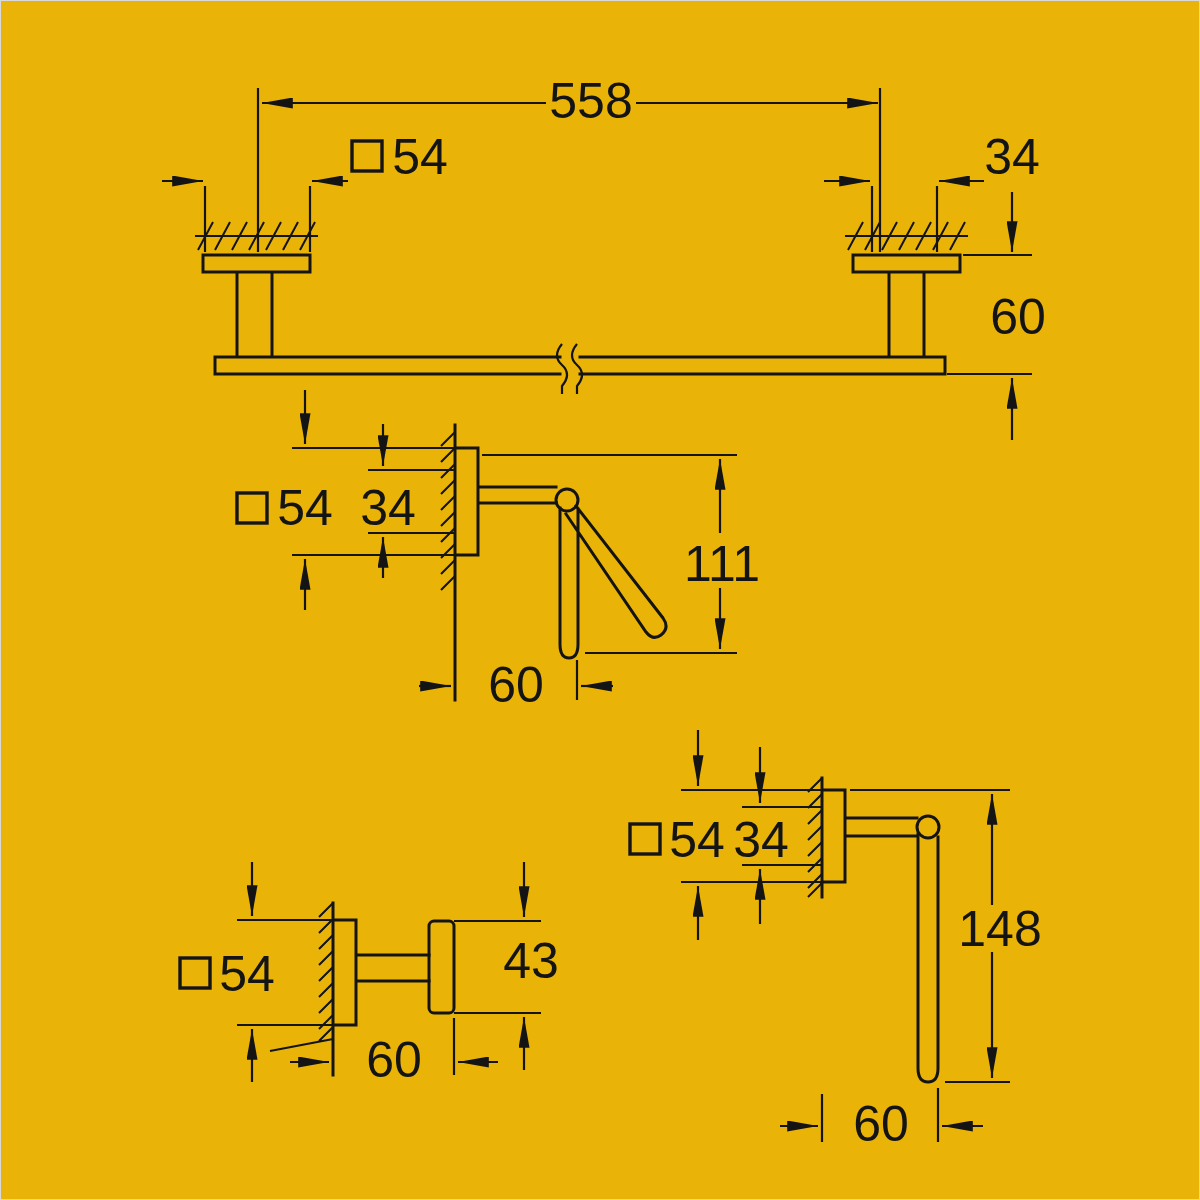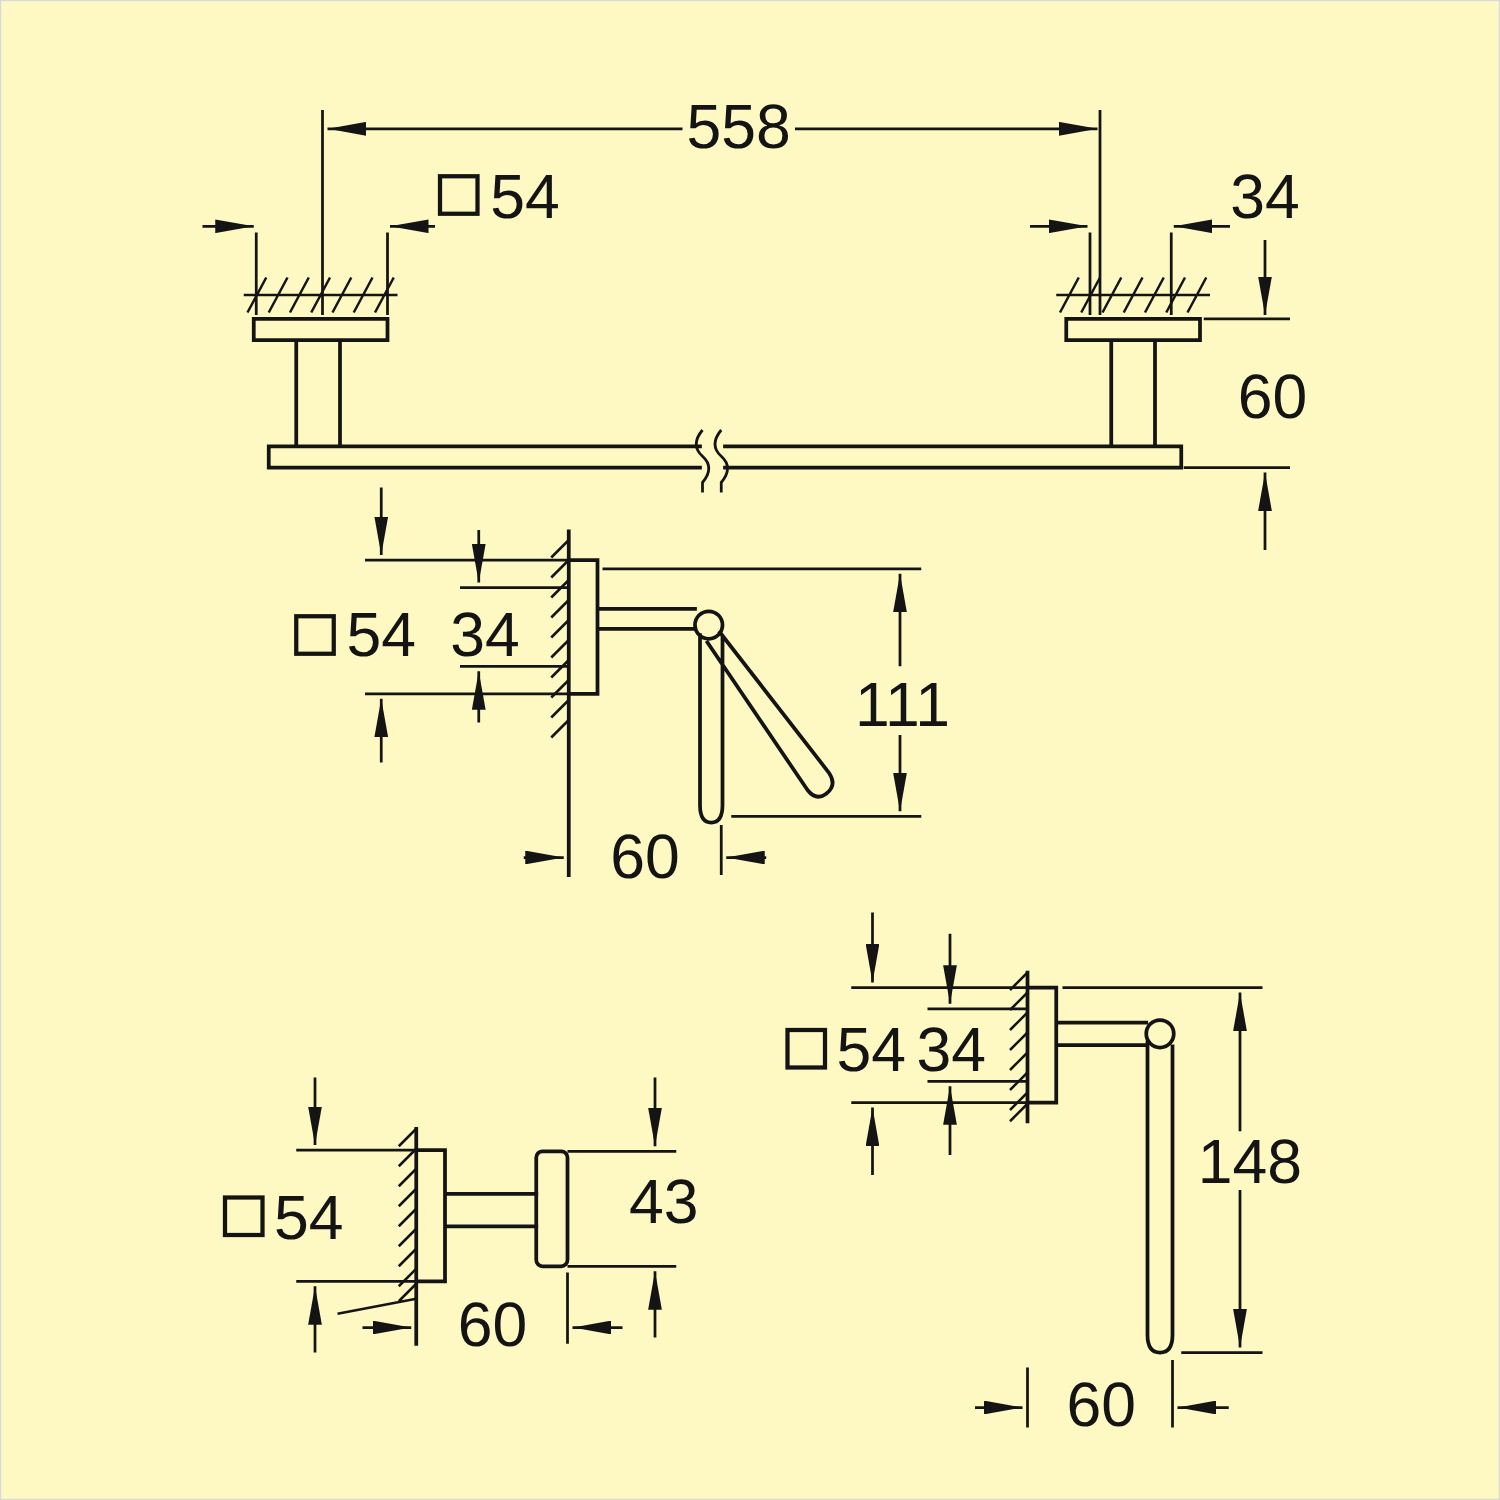--- a/index.html
+++ b/index.html
@@ -1,16 +1,16 @@
 <!DOCTYPE html>
 <html><head>
 <meta charset="utf-8">
 <style>
   html,body{margin:0;padding:0;background:#ffffff;}
-  .stage{width:1200px;height:1200px;position:relative;background:#fef9c3;}
+  .stage{width:1200px;height:1200px;position:relative;background:#eab308;}
   svg{display:block;font-family:"Liberation Sans","DejaVu Sans",sans-serif;}
   .obj{fill:none;stroke:#141414;stroke-width:3;stroke-linecap:square;stroke-linejoin:miter;}
   .dim{fill:none;stroke:#141414;stroke-width:2.2;stroke-linecap:butt;}
   .hatch{fill:none;stroke:#141414;stroke-width:2;}
   .sq{fill:none;stroke:#141414;stroke-width:3.4;}
   .frame{fill:none;stroke:#d9d9d9;stroke-width:1;}
   text.dimtxt{font-size:50px;fill:#141414;text-anchor:middle;}
 </style>
 </head>
 <body>

